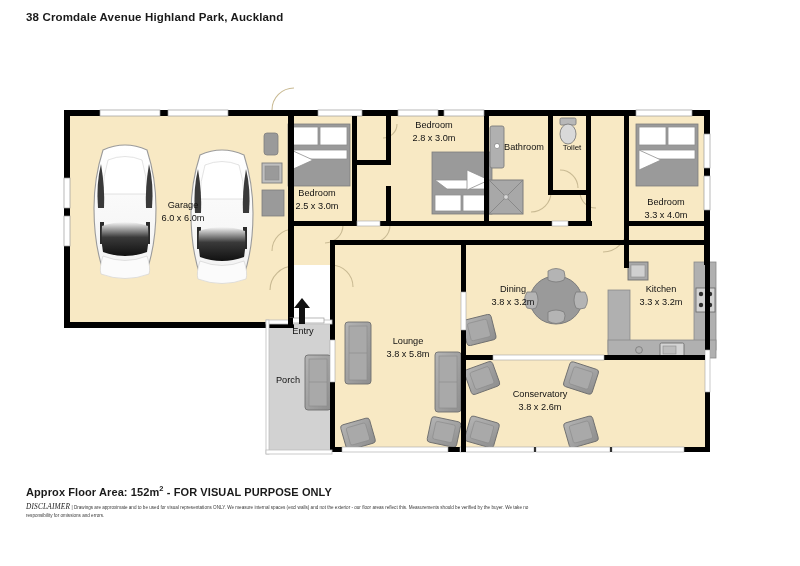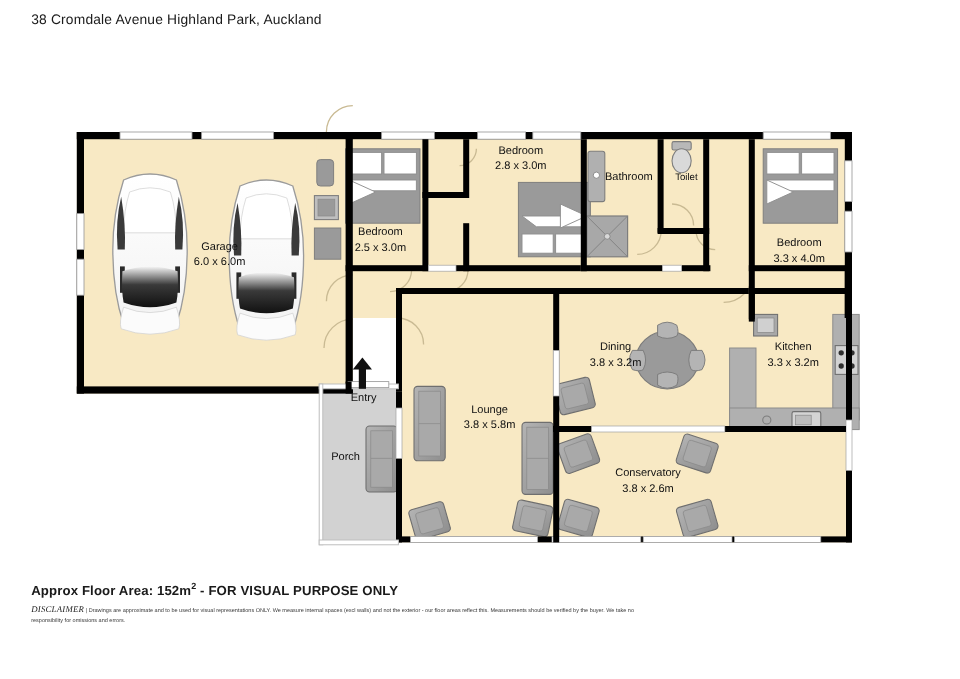--- a/index.html
+++ b/index.html
@@ -2,21 +2,21 @@
 <html><head>
 <meta charset="utf-8">
 <style>
   html,body{margin:0;padding:0;background:#ffffff;}
   body{
     width:800px;height:566px;position:relative;overflow:hidden;
     font-family:"Liberation Sans", sans-serif;color:#1a1a1a;
   }
   #plan-title{
     position:absolute;left:26px;top:11px;
-    font-size:11.5px;font-weight:normal;letter-spacing:0.15px;color:#1a1a1a;
+    font-size:11.5px;font-weight:bold;letter-spacing:0.15px;color:#1a1a1a;
   }
   #floorplan-canvas{position:absolute;left:0;top:0;width:800px;height:566px;}
   #footer-block{position:absolute;left:26px;top:484px;width:520px;}
   #footer-area{font-size:11px;font-weight:bold;color:#1a1a1a;letter-spacing:0.1px;}
   #footer-area .sup{font-size:7.5px;vertical-align:super;}
   #disclaimer-line{margin-top:3px;font-size:4.6px;line-height:1.55;color:#3a3a3a;}
   #disclaimer-word{font-family:"Liberation Serif", serif;font-style:italic;font-size:7.3px;
     letter-spacing:0.2px;color:#222;text-align:right;}
   .rm-label{font-size:9.2px;fill:#111;font-family:"Liberation Sans",sans-serif;text-anchor:middle;}
   .rm-label.small{font-size:8px;}

